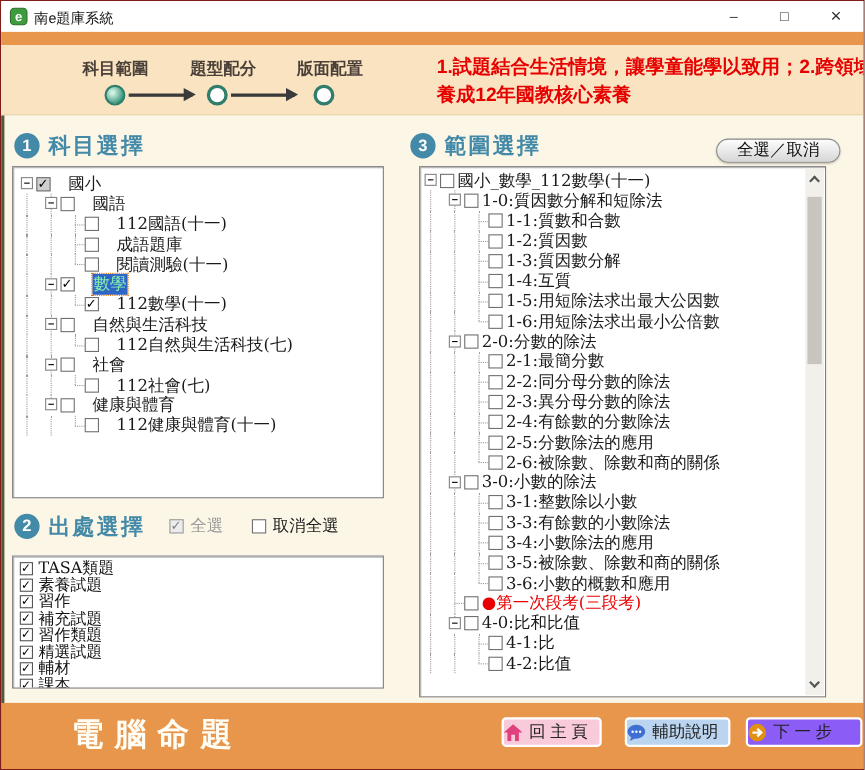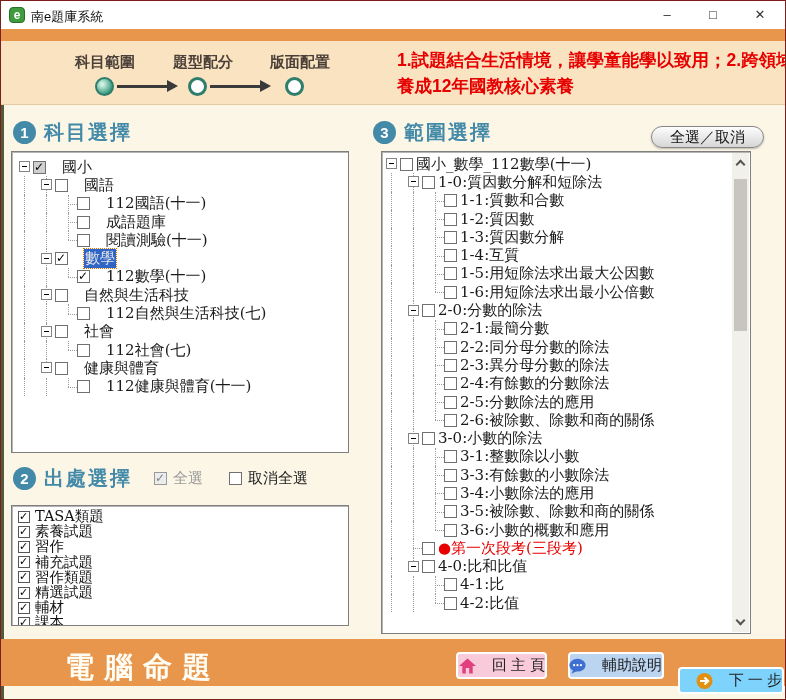--- a/index.html
+++ b/index.html
@@ -91,48 +91,48 @@
   .cbx { width:13px; height:13px; border:1px solid #707070; background:#fff; margin-left:2px;
          flex:none; position:relative; }
   .cbx.on::after, .cbx.mixed::after, .cbx.disabled::after {
          content:"✓"; position:absolute; left:0px; top:-2px; font-size:12px; font-weight:bold; color:#000;
          font-family:"DejaVu Sans",sans-serif; line-height:14px; }
   .cbx.mixed { background:#cfcfcf; }
   .cbx.disabled { background:#ececec; border-color:#9a9a9a; }
   .cbx.disabled::after { color:#808080; }
   .tlabel { margin-left:3px; font-size:15px; }
   #subject-tree .tlabel { margin-left:16px; }
-  .tlabel.selected { background:#2E65C6; color:#e5e5e5; outline:1px dotted #E07000; padding:0 1px;font-family:Liberation Mono, monospace; }
+  .tlabel.selected { background:#2E65C6; color:#86efac; outline:1px dotted #E07000; padding:0 1px;font-family:Liberation Mono, monospace; }
   .tlabel.redlabel { color:#E80000; }
 
   
   .srow { display:flex; align-items:center; height:15.2px; white-space:nowrap;
           font-family:"DejaVu Serif","Liberation Serif",serif; }
   .srow .cbx { width:12px; height:12px; border-color:#555; margin-left:2px; }
   .srow .cbx.on::after { font-size:11px; top:-2px; }
   .slabel { margin-left:5px; font-size:14.5px; color:#111; }
 
   
   .sb { position:absolute; top:1px; right:1px; bottom:1px; width:17px; background:#F2F0EA; }
   .sb-thumb { position:absolute; left:2px; top:26px; width:13px; height:152px; background:#C8C5BF; }
   .chev { position:absolute; left:5px; width:7px; height:7px; border-top:2px solid #555; border-right:2px solid #555; }
   .chev.up { top:8px; transform:rotate(-45deg); }
   .chev.down { bottom:8px; transform:rotate(135deg); }
 
   
-  .footer { position:absolute; left:0; top:638px; width:100%; height:47px; background:#E8964B; }
+  .footer { position:absolute; left:0; top:638px; width:100%; height:62px; background:#E8964B; }
   .brand { position:absolute; left:64px; top:9px; font-size:29px; font-weight:bold; color:#FFFDF4;
            letter-spacing:10px; }
   .f-btn { position:absolute; top:13px; height:27px; border:2px solid #fff; border-radius:4px;
-           display:flex; align-items:center; justify-content:flex-end; gap:16px; font-size:15px; color:#222;
-           cursor:default; white-space:nowrap;padding-left:12px; }
+           display:flex; align-items:center; justify-content:flex-start; gap:6px; font-size:15px; color:#222;
+           cursor:default; white-space:nowrap; }
   .f-btn .ic { width:17px; height:16px; flex:none; display:block; }
   .btn-home { left:455px; width:91px;  background:#F9CAD9; }
   .btn-help { left:567px; width:96px;  background:#BBD4F0; }
-  .btn-next { left:677px; width:106px; background:#7dd3fc;margin-top:15px; }
+  .btn-next { left:677px; width:106px; background:#8b5cf6; }
 </style>
 </head>
 <body>
 
 <div class="window">
 
   <div class="titlebar">
     <span class="app-icon"></span>
     <span class="title-text">南e題庫系統</span>
     <span class="win-btn win-min">–</span>

